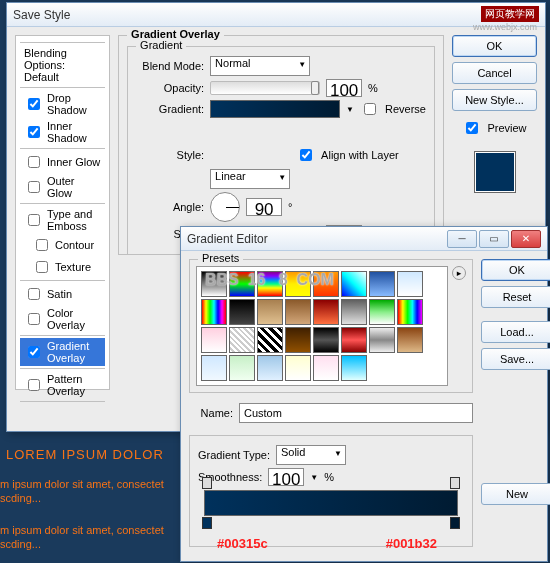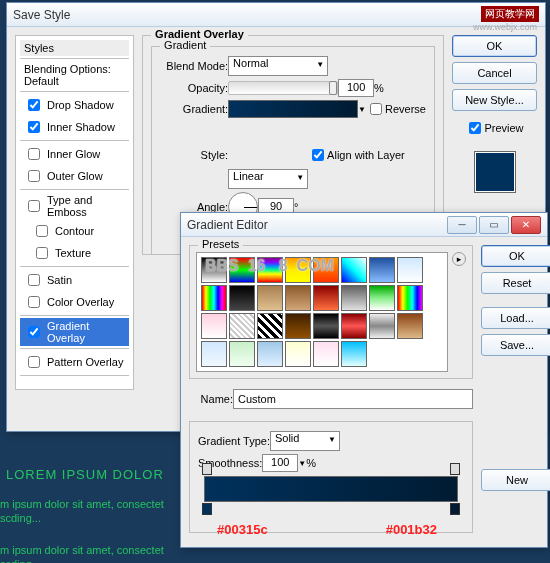--- a/index.html
+++ b/index.html
@@ -13,35 +13,35 @@
   .content { display:flex; padding:8px; gap:8px; font-size:11px; }
   .panel { border:1px solid #bfbfbf; background:#fff; padding:4px; }
   .styles-panel { width:135px; height:355px; }
   .panel-title { background:#ededed; padding:2px 4px; font-size:11px; }
   .divider { height:1px; background:#c0c0c0; margin:2px 0; }
   .item { display:flex; align-items:center; gap:4px; padding:2px 4px; cursor:default; }
   .item.h { background:#3676d9; color:#fff; }
   input[type=checkbox]{ width:12px; height:12px; }
   .fieldset { border:1px solid #bfbfbf; margin:0; padding:6px 8px 8px; position:relative; }
   .legend { position:absolute; top:-8px; left:8px; background:#ececec; padding:0 4px; font-size:11px; font-weight:bold; }
-  .row { display:flex; align-items:center; margin:3px 0; font-size:11px; }
+  .row { display:flex; align-items:center; gap:6px; margin:3px 0; font-size:11px; }
   .row .lab { width:68px; text-align:right; }
   .select { height:20px; border:1px solid #8a8a8a; background:#fff; font-size:11px; padding:0 16px 0 4px; position:relative; }
   .select::after { content:"▼"; position:absolute; right:3px; top:3px; font-size:8px; }
   .slider { height:14px; background:linear-gradient(#ddd,#fff); border:1px solid #bbb; position:relative; border-radius:2px; }
   .slider .thumb { width:8px; height:14px; background:#f0f0f0; border:1px solid #888; position:absolute; top:-1px; border-radius:2px; }
-  .numbox { width:36px; height:18px; border:1px solid #8a8a8a; background:#fff; text-align:center; font-size:11px; padding-top:1px; }
+  .numbox { width:36px; height:18px; border:1px solid #8a8a8a; background:#fff; text-align:center; font-size:17px; padding-top:1px; }
   .btn { height:22px; border:1px solid #8aa9c7; background:linear-gradient(#fdfdfd,#e5eef8); border-radius:3px; font-size:11px; display:flex; align-items:center; justify-content:center; cursor:default; width:85px; }
   .btn.primary { border-color:#3a6fb5; box-shadow:0 0 0 1px #bcd6f3 inset; }
   .grad-prev { width:130px; height:18px; background:linear-gradient(90deg,#00315c,#001b32); border:1px solid #666; display:inline-block; }
   .angle-dial { width:30px; height:30px; border:1px solid #888; border-radius:50%; background:#fff; position:relative; }
   .angle-dial::after { content:""; position:absolute; width:13px; height:1px; background:#000; left:15px; top:14px; }
   .color-swatch { width:42px; height:42px; background:#00315c; border:1px solid #666; box-shadow: inset 0 0 0 1px #fff; }
   .badge { position:absolute; top:3px; right:6px; background:#900; color:#fff; font-size:10px; padding:1px 4px; }
-  .bg-text { position:absolute; color:#22c55e; font-size:11px;margin-top:20px; }
+  .bg-text { position:absolute; color:#f97316; font-size:11px; }
   .presets { border:1px solid #999; background:#fff; padding:4px; display:flex; flex-wrap:wrap; gap:2px; width:252px; position:relative; }
   .sw { width:26px; height:26px; border:1px solid #666; }
   .gbar { height:26px; background:linear-gradient(90deg,#00315c,#001b32); border:1px solid #666; position:relative; margin:4px 6px 0; }
   .stop { position:absolute; width:10px; height:12px; border:1px solid #333; background:#ddd; bottom:-14px; }
   .stop.t { top:-14px; bottom:auto; }
   .hexlab { position:absolute; color:#ff2020; font-size:13px; font-weight:bold; bottom:10px; }
 </style>
 </head>
 <body>
 
@@ -55,21 +55,20 @@
   <div class="titlebar">
     <span>Save Style</span>
     <span class="spacer"></span>
   </div>
   <div class="badge">网页教学网</div>
   <div style="position:absolute; right:8px; top:19px; font-size:9px; color:#aaa;">www.webjx.com</div>
 
   <div class="content">
 
     <div class="panel styles-panel">
-      <div class="panel-title">Styles</div>
       <div class="divider"></div>
       <div class="item">Blending Options: Default</div>
       <div class="divider"></div>
       <div id="style-list">
           <div class="item">
             <input type="checkbox" checked="" style="">
             <span>Drop Shadow</span>
           </div>
           <div class="item">
             <input type="checkbox" checked="" style="">
@@ -174,21 +173,21 @@
       <div class="btn">New Style...</div>
       <div class="row" style="margin-top:3px;">
           <input type="checkbox" checked="" style="">
           <span>Preview</span>
         </div>
       <div class="color-swatch" style="margin-top:6px;"></div>
     </div>
   </div>
 </div>
 
-<div class="window" style="left:180px; top:212px; width:368px; height:336px;">
+<div class="window" style="left:180px; top:226px; width:368px; height:336px;">
   <div class="titlebar">
     <span>Gradient Editor</span>
     <span class="spacer"></span>
     <div class="winbtns">
       <div class="winbtn">─</div>
       <div class="winbtn">▭</div>
       <div class="winbtn close">✕</div>
     </div>
   </div>
   <div class="content" style="">

